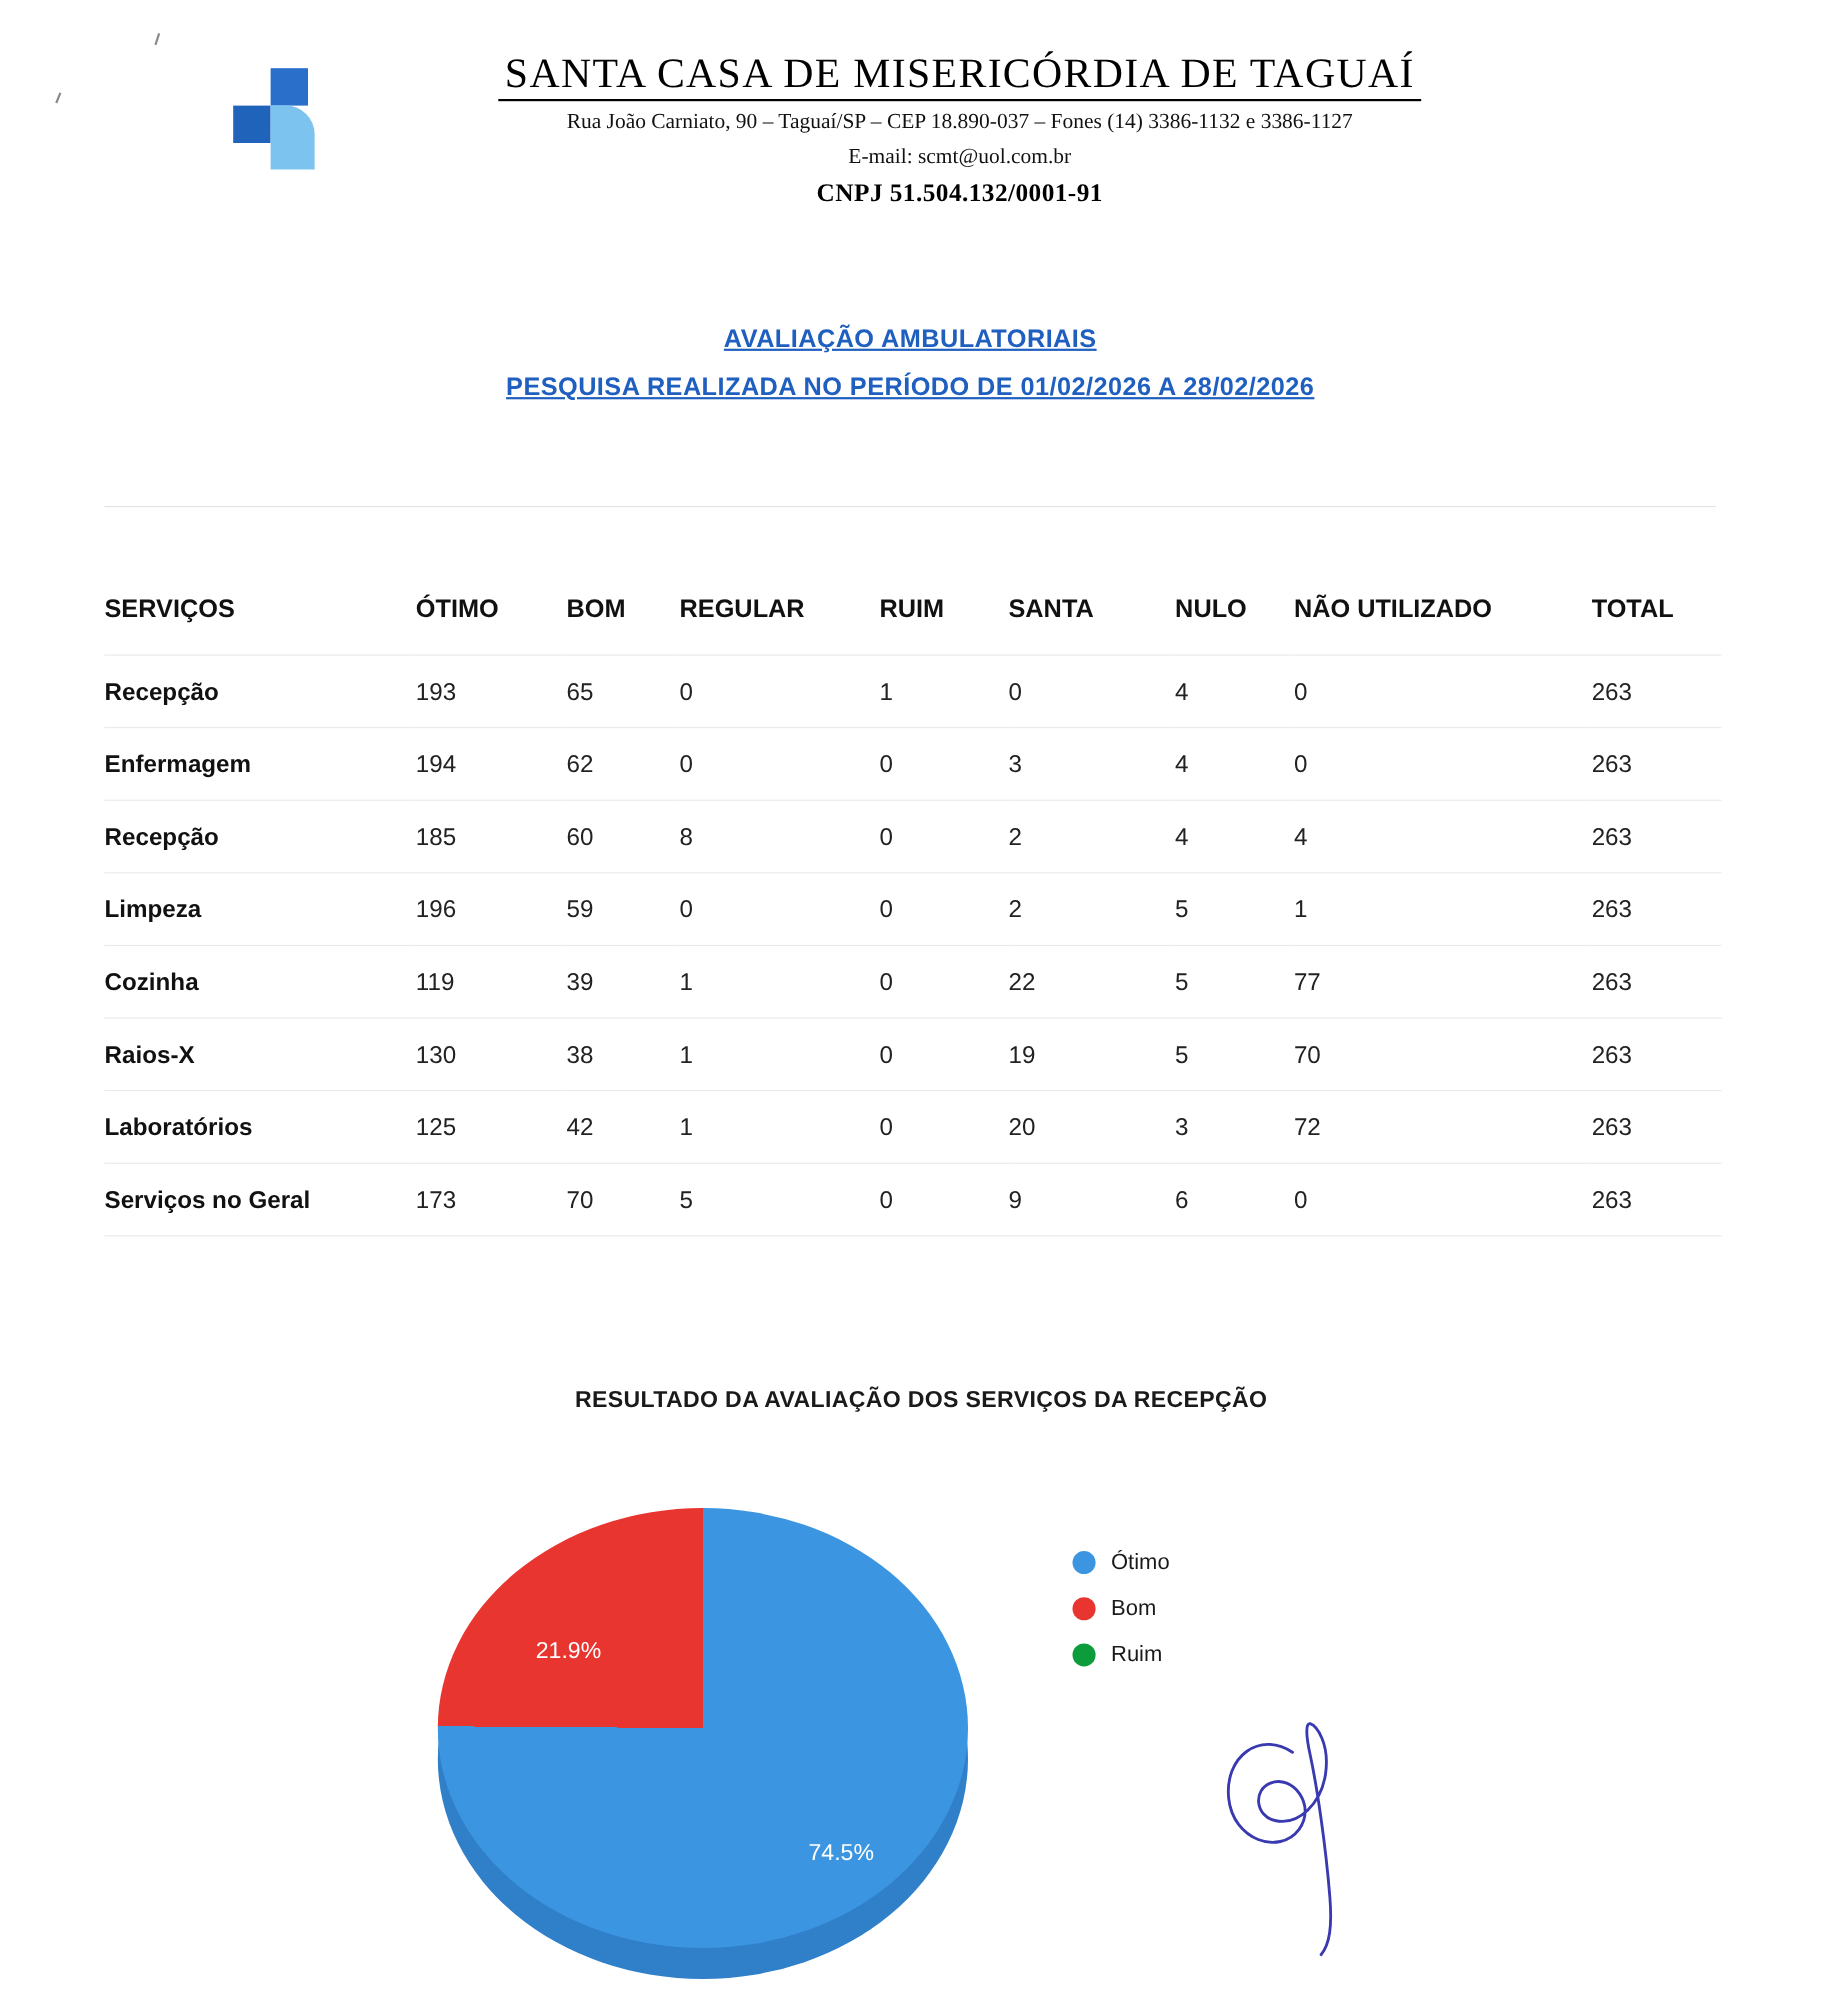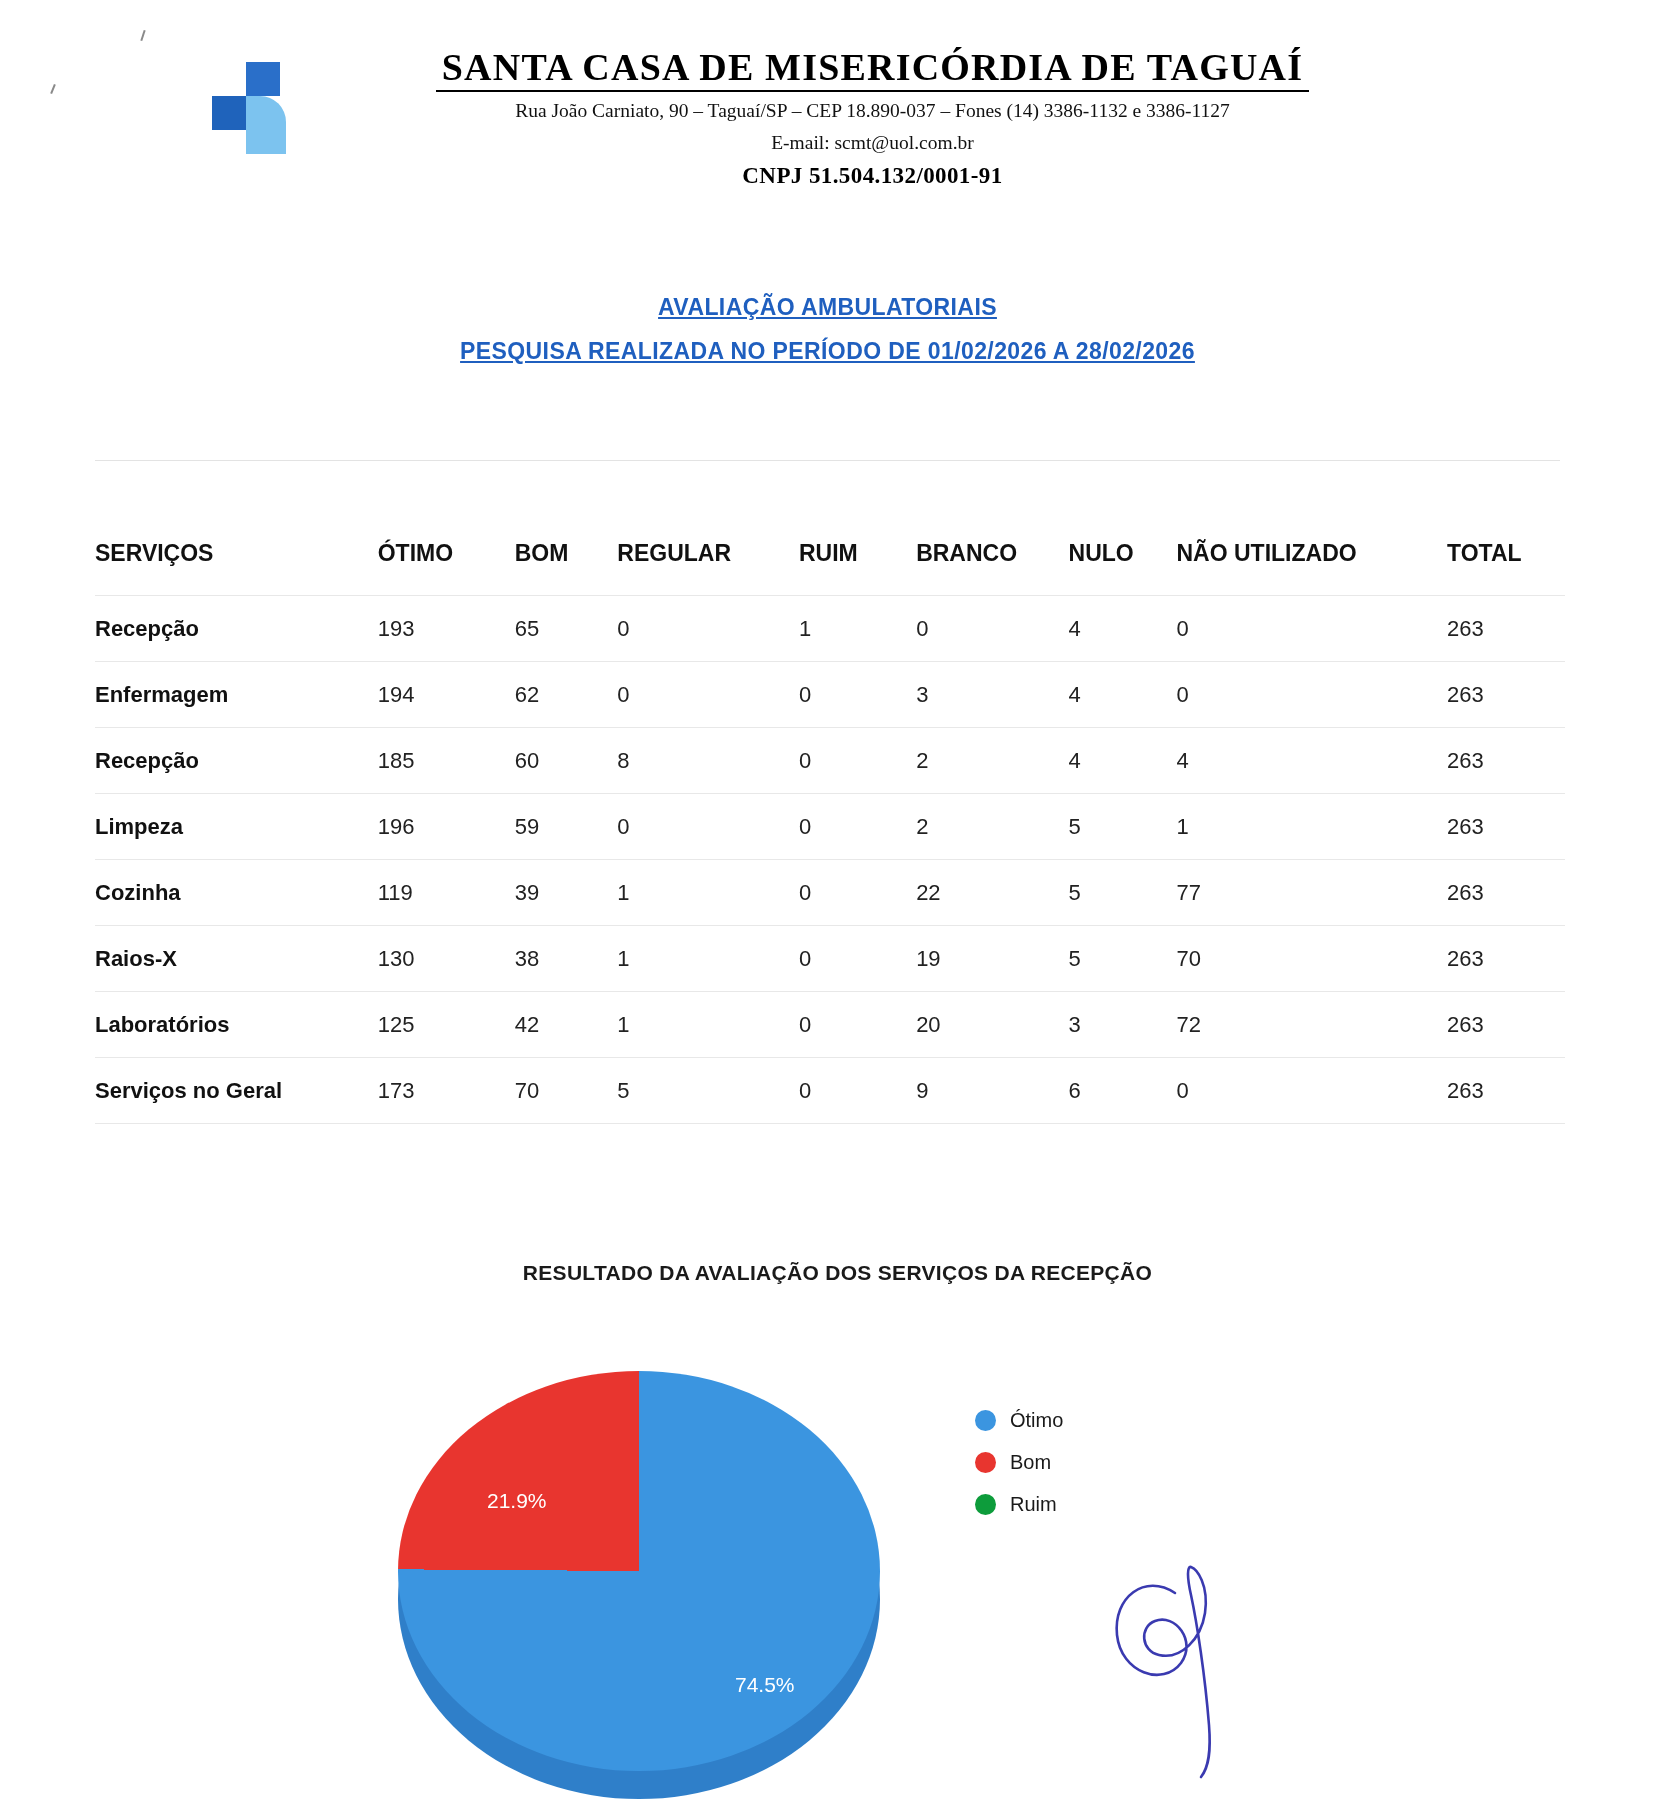--- a/index.html
+++ b/index.html
@@ -36,21 +36,21 @@
   .logo .sq1 { left: 34px; top: 0px;  width: 34px; height: 34px; background: #2a6fc9; }
   .logo .sq2 { left: 0px;  top: 34px; width: 34px; height: 34px; background: #1f63bb; }
   .logo .sq3 { left: 34px; top: 34px; width: 40px; height: 58px; background: #7cc3ef; border-radius: 0 26px 0 0; }
 
   .head-text {
     text-align: center;
     padding-left: 90px;
   }
   .org-name {
     font-family: "Liberation Serif", serif;
-    font-weight: bold;
+    font-weight: normal;
     font-size: 38px;
     letter-spacing: 1.2px;
     color: #000;
     border-bottom: 2px solid #000;
     display: inline-block;
     padding: 0 6px 2px 6px;
     line-height: 1.05;
   }
   .org-addr {
     font-family: "Liberation Serif", serif;
@@ -240,21 +240,21 @@
 
 <div class="table-wrap">
   <table>
     <thead>
       <tr>
         <th class="svc">SERVIÇOS</th>
         <th class="c-otimo">ÓTIMO</th>
         <th class="c-bom">BOM</th>
         <th class="c-reg">REGULAR</th>
         <th class="c-ruim">RUIM</th>
-        <th class="c-branco">BRANCO</th>
+        <th class="c-branco">SANTA</th>
         <th class="c-nulo">NULO</th>
         <th class="c-nao">NÃO UTILIZADO</th>
         <th class="c-total">TOTAL</th>
       </tr>
     </thead>
     <tbody>
       <tr>
         <td class="svc">Recepção</td>
         <td>193</td>
         <td>65</td>

